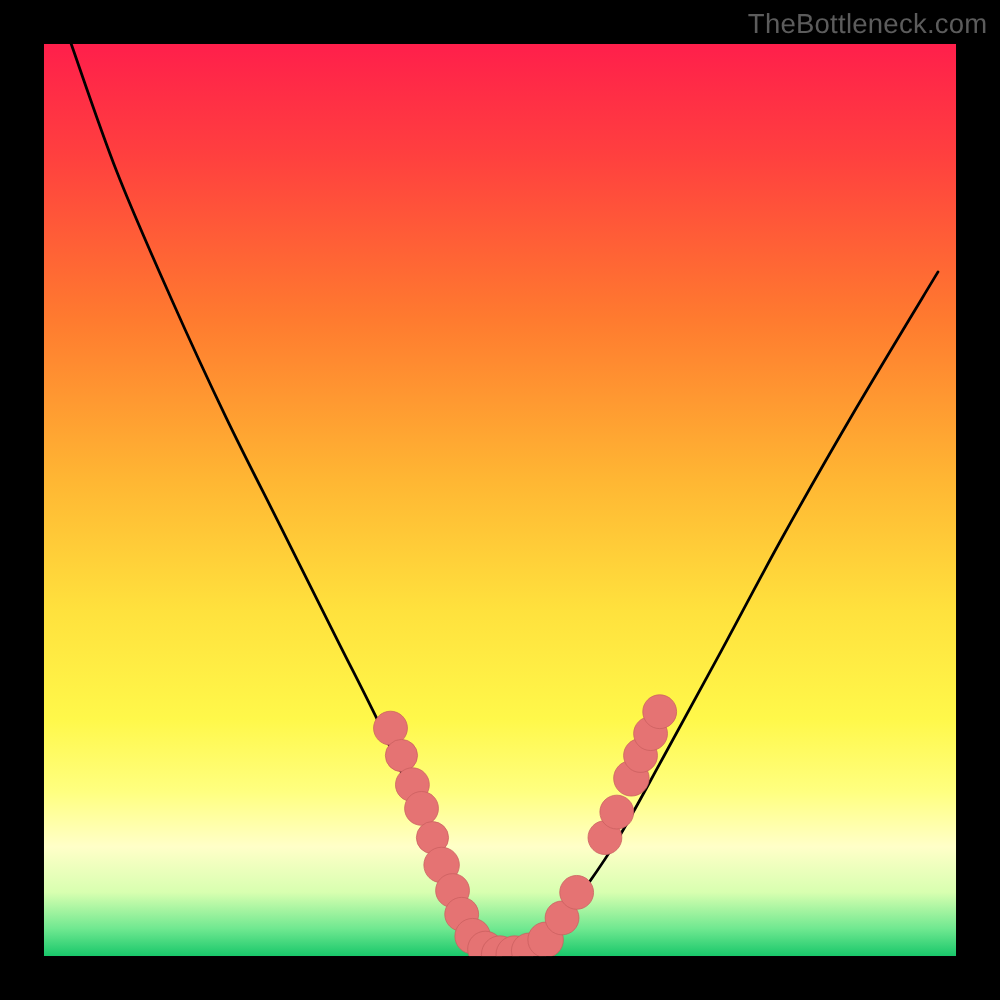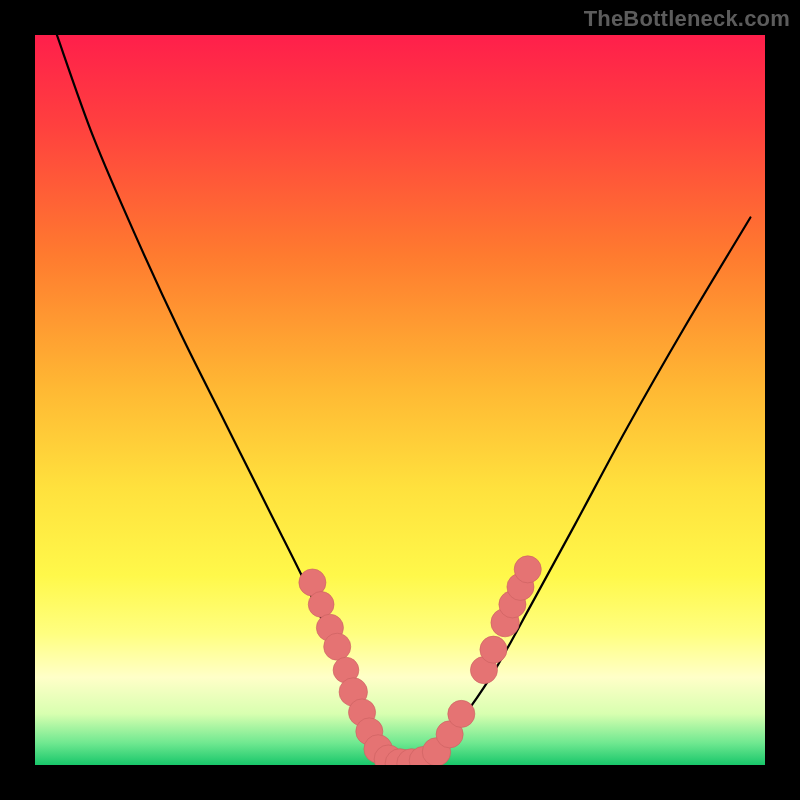--- a/index.html
+++ b/index.html
@@ -27,21 +27,21 @@
     position: absolute;
     left: 0; top: 0;
     width: 100%; height: 100%;
   }
   #watermark {
     position: absolute;
     top: 6px;
     right: 10px;
     font-family: Arial, Helvetica, sans-serif;
     font-size: 22px;
-    font-weight: 700;
+    font-weight: 400;
     color: #5c5c5c;
     letter-spacing: 0.2px;
   }
 </style>
 </head>
 <body>
 
 <div id="stage">
   <div id="watermark">TheBottleneck.com</div>
   <div id="plot-frame">

